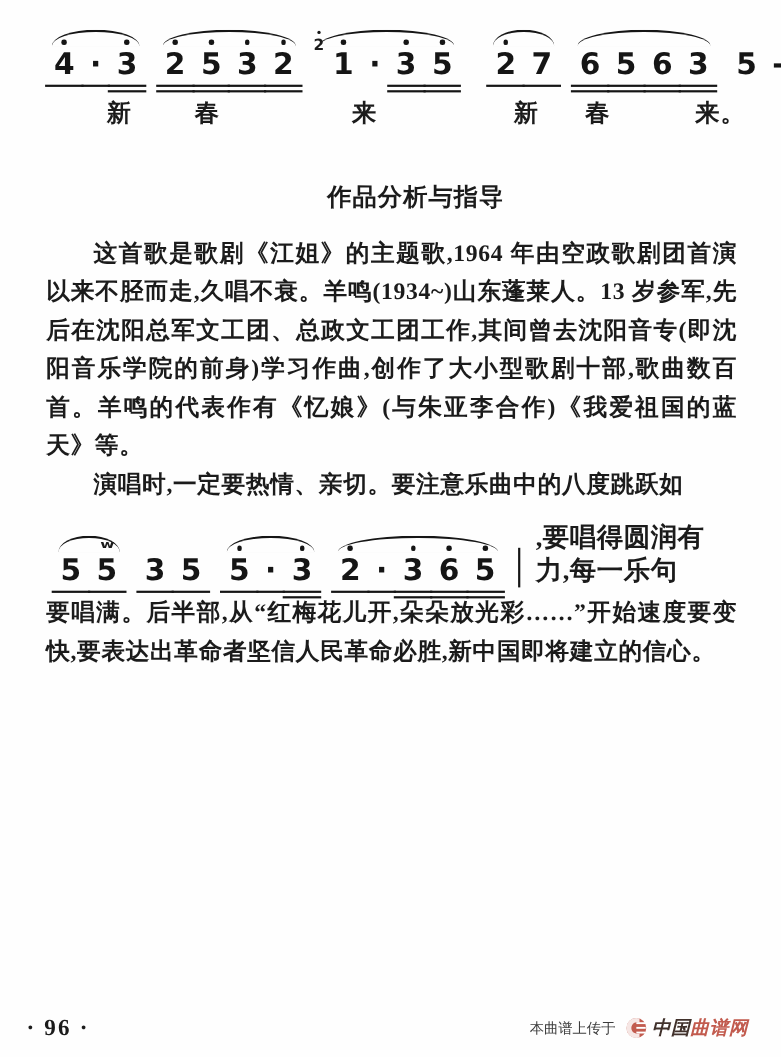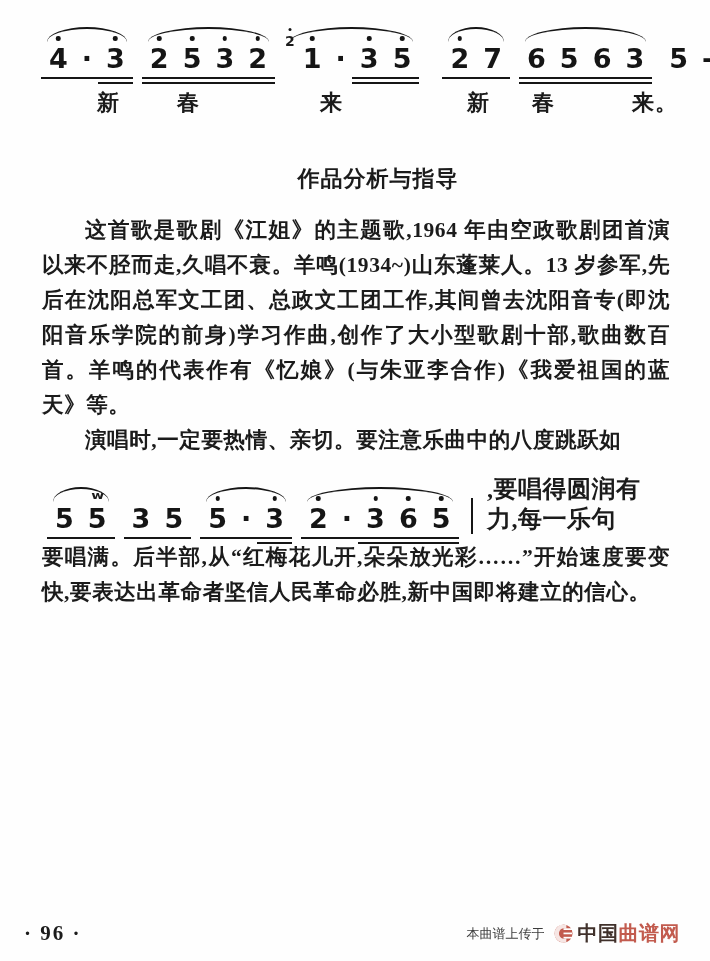--- a/index.html
+++ b/index.html
@@ -45,21 +45,21 @@
   .score-mid-wrap{display:flex;align-items:flex-end;margin:10px 0 6px 6px;height:66px;}
   .score-mid-wrap .after-text{font-size:24px;font-weight:bold;letter-spacing:.5px;
     line-height:30px;margin-left:2px;}
 
   
   .footer{position:absolute;left:24px;right:30px;bottom:14px;
     display:flex;justify-content:space-between;align-items:center;}
   .page-number{font-size:21px;font-weight:bold;letter-spacing:2px;}
   .footer-right{display:flex;align-items:center;gap:5px;font-family:"Liberation Sans",sans-serif;}
   .upload-note{font-size:13px;color:#3c3c3c;}
-  .site-name{font-size:20px;font-weight:bold;letter-spacing:.5px;}
+  .site-name{font-size:17px;font-weight:bold;font-style:italic;letter-spacing:.5px;}
   .site-dark{color:#40312b;} .site-red{color:#c25b4e;}
   .logo{display:inline-block;margin-left:4px;}
 </style>
 </head>
 <body>
 
 <div class="page">
 
   <div class="score">
     <div class="score-row" id="score-top-row">

